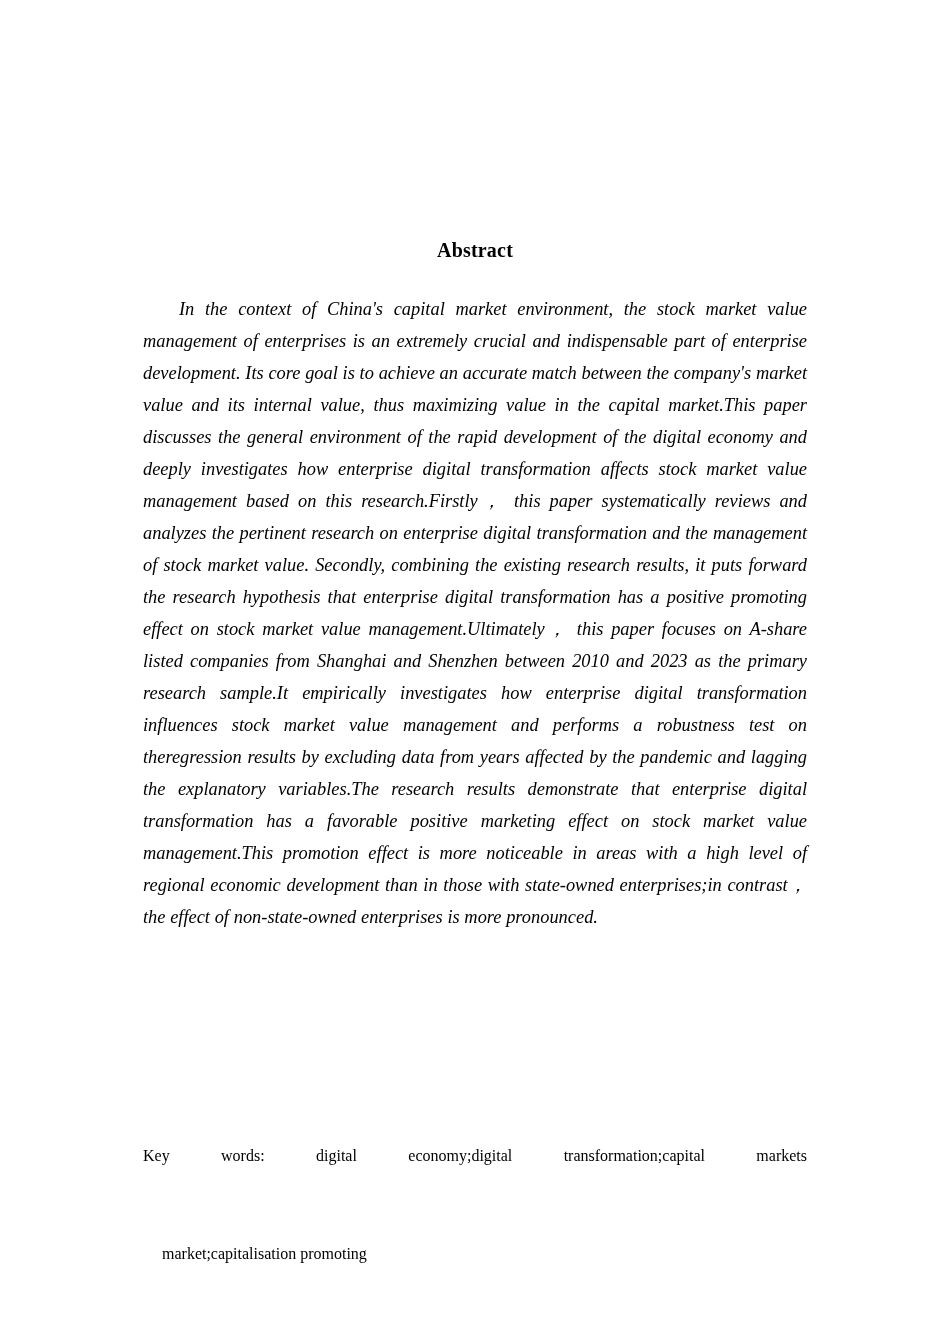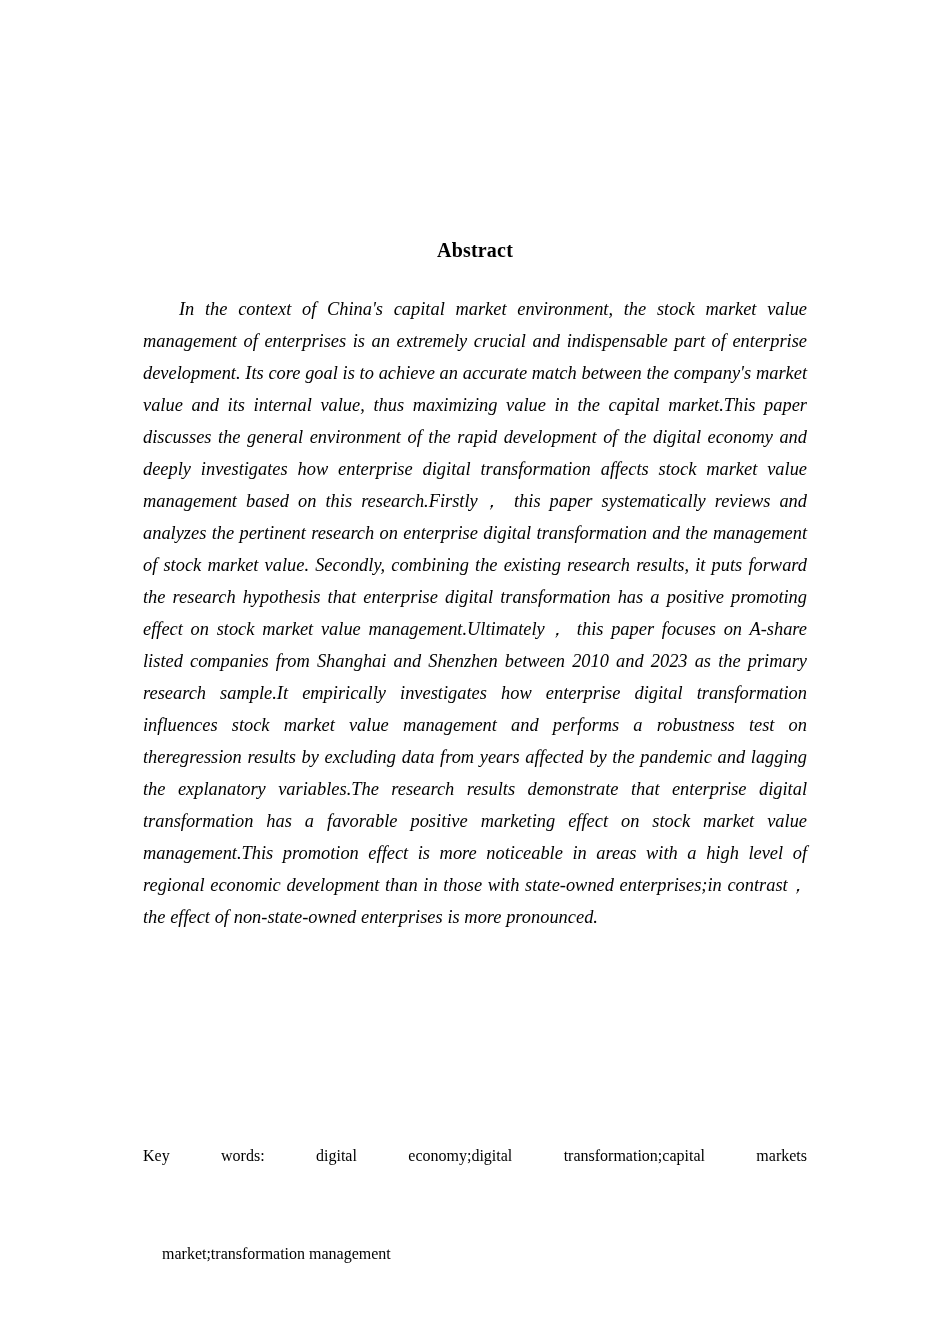--- a/index.html
+++ b/index.html
@@ -104,18 +104,18 @@
 <div class="page">
 
   <div class="content">
 
     <h1 class="abstract-heading">Abstract</h1>
 
     <p class="abstract-body">In the context of China's capital market environment, the stock market value management of enterprises is an extremely crucial and indispensable part of enterprise development. Its core goal is to achieve an accurate match between the company's market value and its internal value, thus maximizing value in the capital market.This paper discusses the general environment of the rapid development of the digital economy and deeply investigates how enterprise digital transformation affects stock market value management based on this research.Firstly， this paper systematically reviews and analyzes the pertinent research on enterprise digital transformation and the management of stock market value. Secondly, combining the existing research results, it puts forward the research hypothesis that enterprise digital transformation has a positive promoting effect on stock market value management.Ultimately， this paper focuses on A-share listed companies from Shanghai and Shenzhen between 2010 and 2023 as the primary research sample.It empirically investigates how enterprise digital transformation influences stock market value management and performs a robustness test on theregression results by excluding data from years affected by the pandemic and lagging the explanatory variables.The research results demonstrate that enterprise digital transformation has a favorable positive marketing effect on stock market value management.This promotion effect is more noticeable in areas with a high level of regional economic development than in those with state-owned enterprises;in contrast， the effect of non-state-owned enterprises is more pronounced.</p>
 
     <div class="keywords-wrap">
       <span class="kw-line kw-line-1"><span class="kw-label">Key words:</span> <span>digital economy;digital transformation;capital markets</span></span>
-      <span class="kw-line kw-line-2">market;transformation  management</span>
+      <span class="kw-line kw-line-2">market;capitalisation  promoting</span>
     </div>
 
   </div>
 
 </div>
 
 </body></html>

